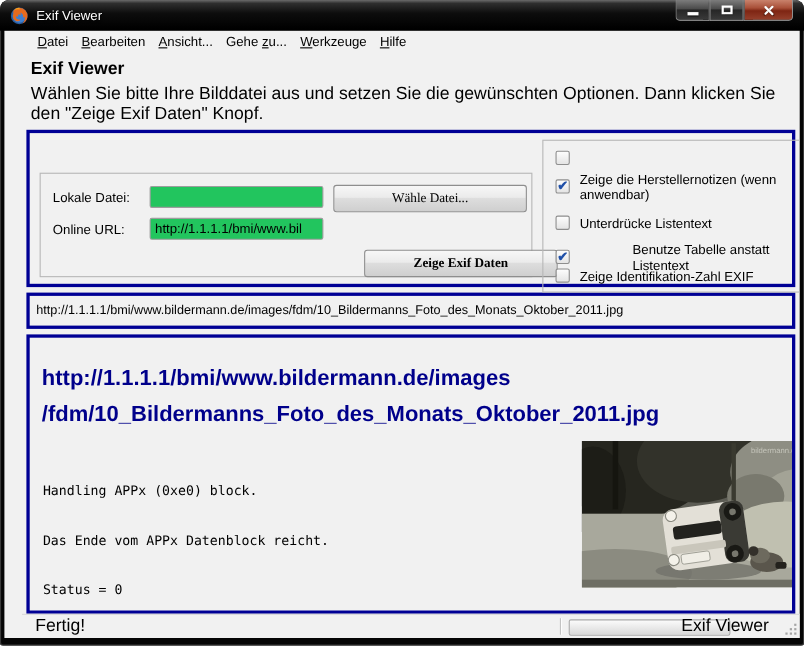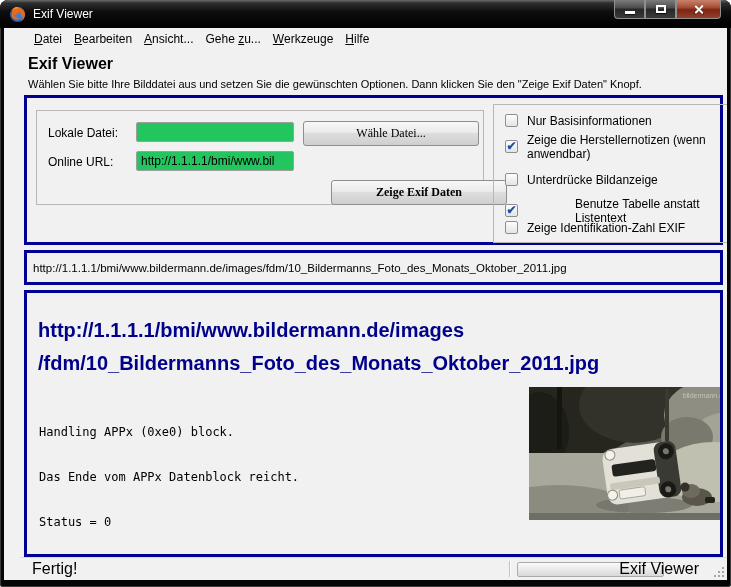--- a/index.html
+++ b/index.html
@@ -48,30 +48,30 @@
   .client {
     position:absolute; left:4px; right:4px; top:28px; bottom:7px;
     background:#f1f1f1; display:flex; flex-direction:column; overflow:hidden;padding-left:16px;
   }
 
   .menubar { height:23px; display:flex; align-items:center; padding-left:8px; font-size:12px; color:#000; }
   .menu-item { padding:3px 6px; cursor:default; }
   .menu-item .mn { text-decoration:underline; }
 
   .page-title { font-size:16px; font-weight:bold; margin:5px 0 0 8px; color:#000; }
-  .page-desc  { font-size:11px; margin:5px 0 0 8px; color:#000; }
+  .page-desc  { font-size:16px; margin:5px 0 0 8px; color:#000; }
 
   .navy-box { border:3px solid #000095; margin:5px 4px 0 4px; background:#f1f1f1; }
 
   
   .form-box { height:158px; position:relative; }
   .group-box {
     position:absolute; border:1px solid #b7b7b7; background:transparent;
   }
-  .gb-inputs { left:9px; top:12px; width:448px; height:95px; }
+  .gb-inputs { left:9px; top:36px; width:448px; height:95px; }
   .gb-options { left:466px; top:6px; width:239px; height:139px; }
 
   .field-label { position:absolute; font-size:12px; color:#000; }
   .text-input {
     position:absolute; width:158px; height:20px;
     border:1px solid #9d9d9d; border-radius:2px; background:#22c55e;
     font-family:"Liberation Sans", sans-serif; font-size:12px; padding:0 4px; color:#000;
   }
   .push-btn {
     position:absolute; width:176px; height:25px;
@@ -173,29 +173,28 @@
 
         <span class="field-label" style="left:11px; top:44px;">Online URL:</span>
         <input class="text-input" style="left: 99px; top: 40px;" type="text" value="http://1.1.1.1/bmi/www.bil">
 
         <button class="push-btn bold" style="left:266px; top:69px;">Zeige Exif Daten</button>
       </div>
 
       <div class="group-box gb-options">
         <div class="opt-row" style="top:9px;">
           <span class="cb"></span>
-          <span class="opt-label">Nur Basisinformationen</span>
         </div>
         <div class="opt-row" style="top:28px;">
           <span class="cb checked"></span>
           <span class="opt-label">Zeige die Herstellernotizen (wenn anwendbar)</span>
         </div>
         <div class="opt-row" style="top:68px;">
           <span class="cb"></span>
-          <span class="opt-label">Unterdrücke Bildanzeige</span>
+          <span class="opt-label">Unterdrücke Listentext</span>
         </div>
         <div class="opt-row" style="top:92px;gap:48px;">
           <span class="cb checked"></span>
           <span class="opt-label">Benutze Tabelle anstatt Listentext</span>
         </div>
         <div class="opt-row" style="top:116px;">
           <span class="cb"></span>
           <span class="opt-label">Zeige Identifikation-Zahl EXIF</span>
         </div>
       </div>

